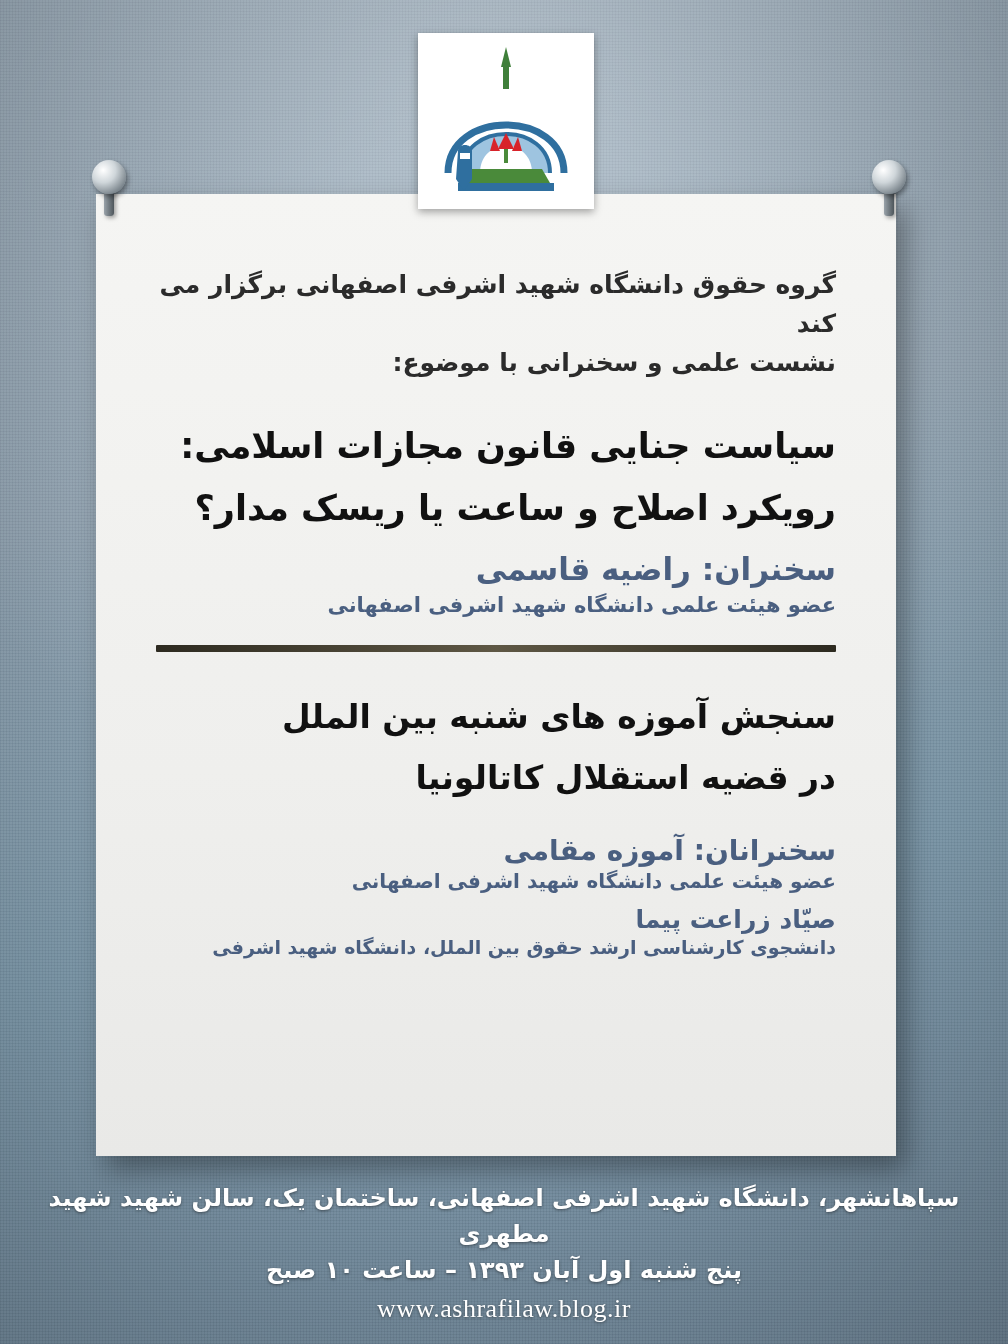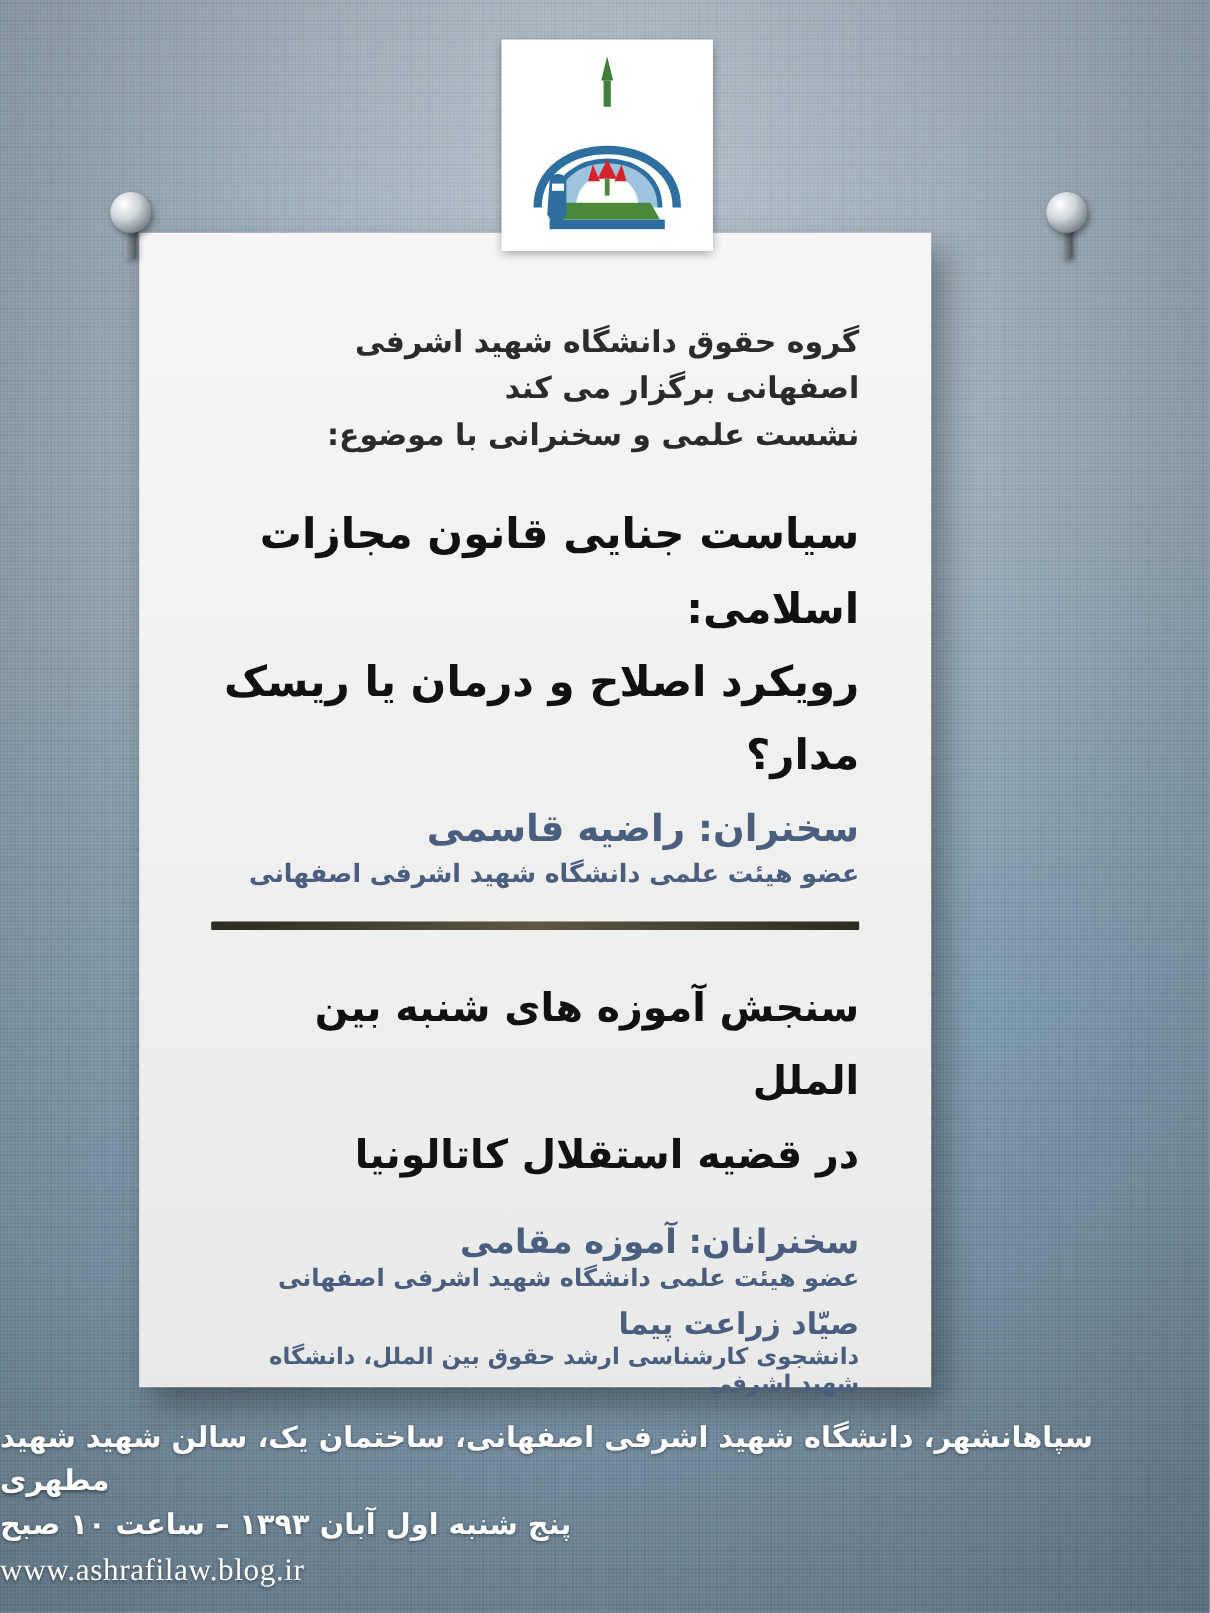--- a/index.html
+++ b/index.html
@@ -68,23 +68,23 @@
     background: linear-gradient(90deg, #9aa3aa, #6f787e 55%, #4e565b);
     border-radius: 0 0 3px 3px;
     box-shadow: 2px 2px 4px rgba(0,0,0,0.35);
   }
   .pin-left  { left: 92px;  top: 160px; }
   .pin-right { left: 872px; top: 160px; }
 
   
   .sheet {
     position: absolute;
-    left: 116px;
+    left: 96px;
     top: 194px;
-    width: 660px;
+    width: 800px;
     height: 962px;
     background: linear-gradient(180deg, #f5f5f3 0%, #efefed 60%, #e9e9e7 100%);
     box-shadow: 10px 14px 26px rgba(0,0,0,0.35);
     z-index: 4;
   }
 
   .sheet-inner {
     position: absolute;
     inset: 0;
     padding: 72px 60px 20px 60px;
@@ -166,21 +166,21 @@
     color: #4a5f80;
     margin: 0;
   }
 
   
   .footer {
     position: absolute;
     left: 0;
     right: 0;
     top: 1180px;
-    text-align: left;
+    text-align: center;
     color: #ffffff;
     text-shadow: 0 1px 3px rgba(0,0,0,0.45);
     z-index: 5;
     direction: rtl;
   }
   .footer .venue {
     font-size: 24px;
     font-weight: bold;
     line-height: 1.5;
     margin: 0;
@@ -245,21 +245,21 @@
   <div class="sheet">
     <div class="sheet-inner">
 
       <p class="intro">
         <span>گروه حقوق دانشگاه شهید اشرفی اصفهانی برگزار می کند</span>
         <span class="l2">نشست علمی و سخنرانی با موضوع:</span>
       </p>
 
       <h1 class="topic">
         <span>سیاست جنایی قانون مجازات اسلامی:</span>
-        <span class="l2">رویکرد اصلاح و درمان یا ریسک مدار؟</span>
+        <span class="l2">رویکرد اصلاح و ساعت یا ریسک مدار؟</span>
       </h1>
 
       <p class="speaker-label">سخنران: راضیه قاسمی</p>
       <p class="speaker-affil">عضو هیئت علمی دانشگاه شهید اشرفی اصفهانی</p>
 
       <div class="rule"></div>
 
       <h2 class="topic2">
         <span>سنجش آموزه های شنبه بین الملل</span>
         <span class="l2">در قضیه استقلال کاتالونیا</span>

